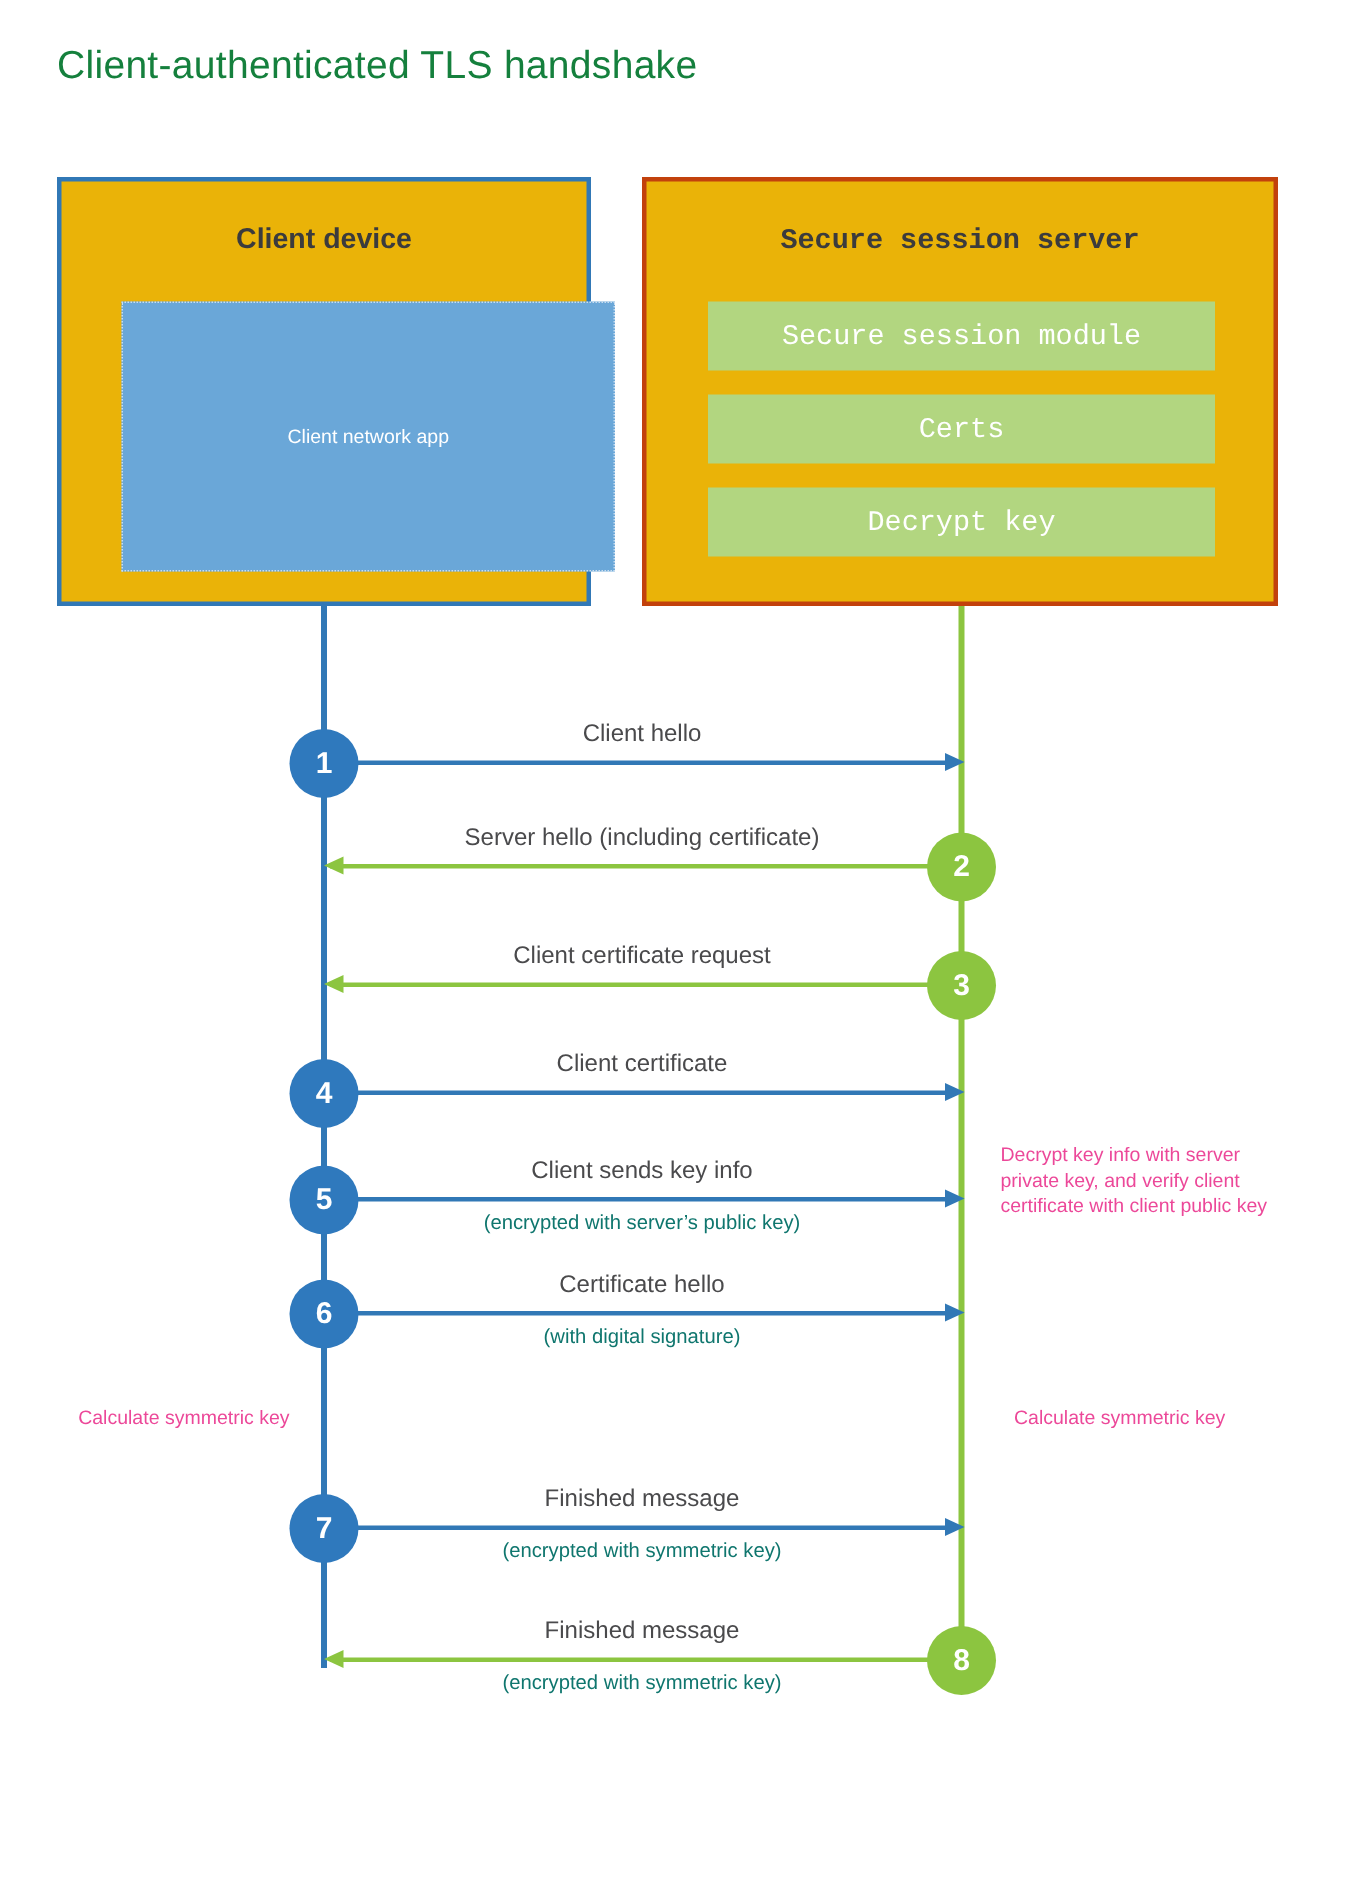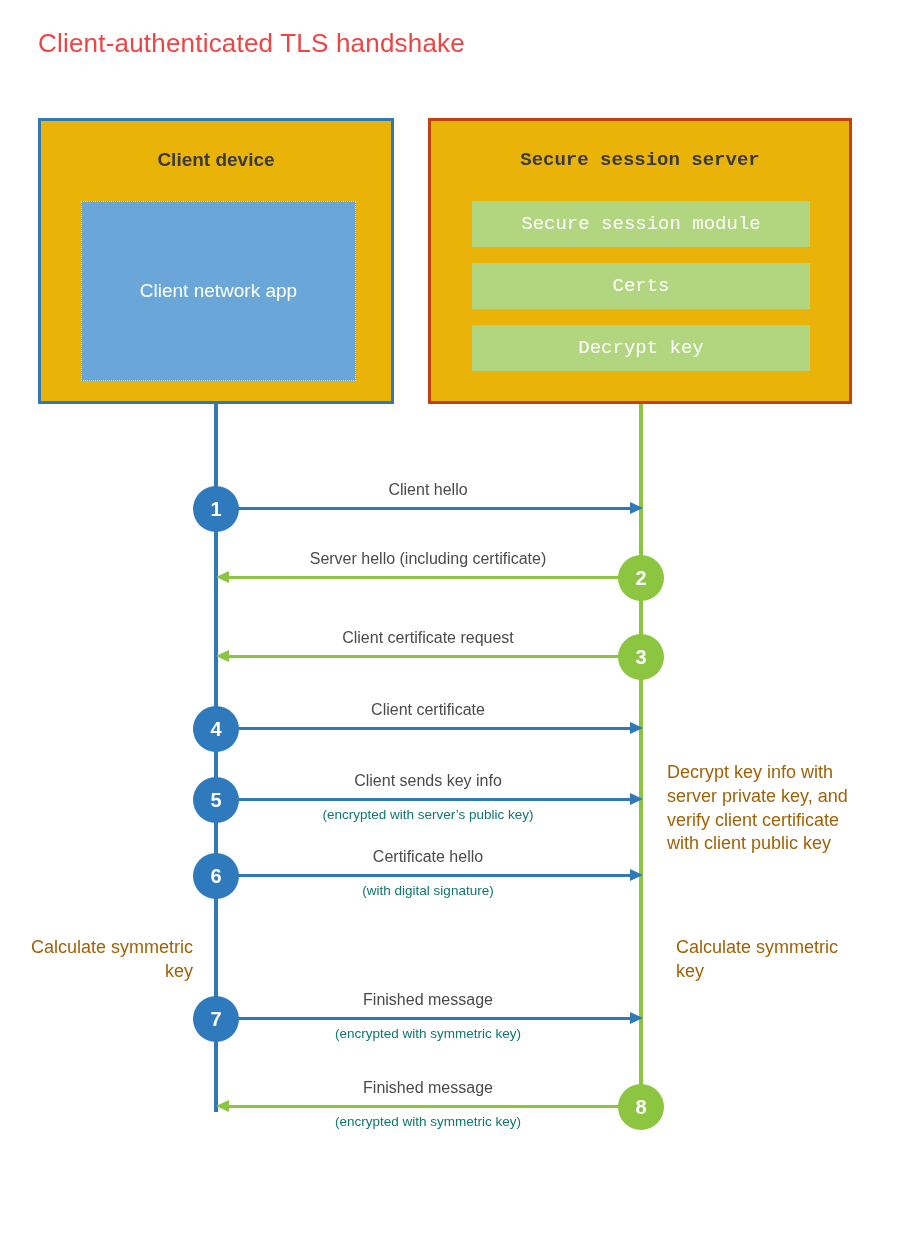--- a/index.html
+++ b/index.html
@@ -15,21 +15,21 @@
     overflow: hidden;
   }
 
   
   #diagram-title {
     position: absolute;
     left: 38px;
     top: 28px;
     font-size: 26px;
     font-weight: 300;
-    color: #ef4444;
+    color: #15803d;
     letter-spacing: 0.2px;
     white-space: nowrap;
   }
 
   
   .participant-box {
     position: absolute;
     background: #eab308;
     box-sizing: border-box;
   }
@@ -57,30 +57,30 @@
     font-size: 19px;
     font-weight: bold;
     color: #3b3b3d;
   }
 
   
   #client-app-block {
     position: absolute;
     left: 40px;
     top: 80px;
-    width: 275px;
+    width: 329px;
     height: 180px;
     background: #6aa7d8;
     border: 1px dotted #c9def0;
     box-sizing: border-box;
     display: flex;
     align-items: center;
     justify-content: center;
     color: #ffffff;
-    font-size: 19px;
+    font-size: 13px;
     font-weight: 300;
     text-align: center;
     line-height: 1.35;
   }
   .server-module {
     position: absolute;
     left: 41px;
     width: 338px;
     height: 46px;
     background: #b2d680;
@@ -176,23 +176,23 @@
     font-size: 20px;
     font-weight: bold;
     top: -21px;
   }
   .step-badge.blue  { left: 193px; background: #2f79bd; }
   .step-badge.green { left: 618px; background: #8cc540; }
 
   
   .side-note {
     position: absolute;
-    font-size: 18px;
+    font-size: 13px;
     line-height: 1.32;
-    color: #a16207;
+    color: #ec4899;
   }
   #note-decrypt {
     left: 667px;
     top: 761px;
     width: 200px;
     text-align: left;
   }
   #note-calc-client {
     left: 20px;
     top: 936px;

